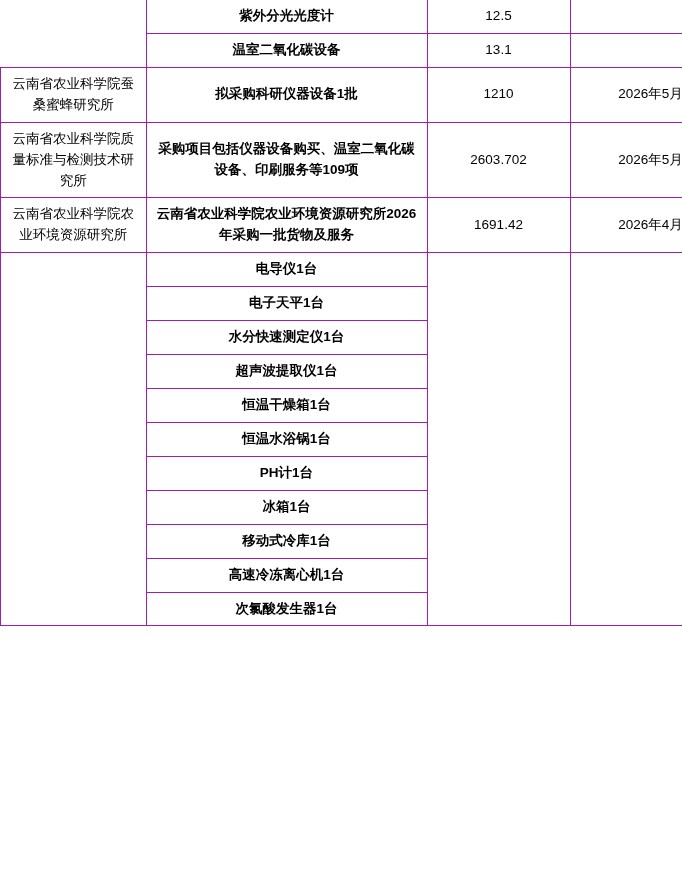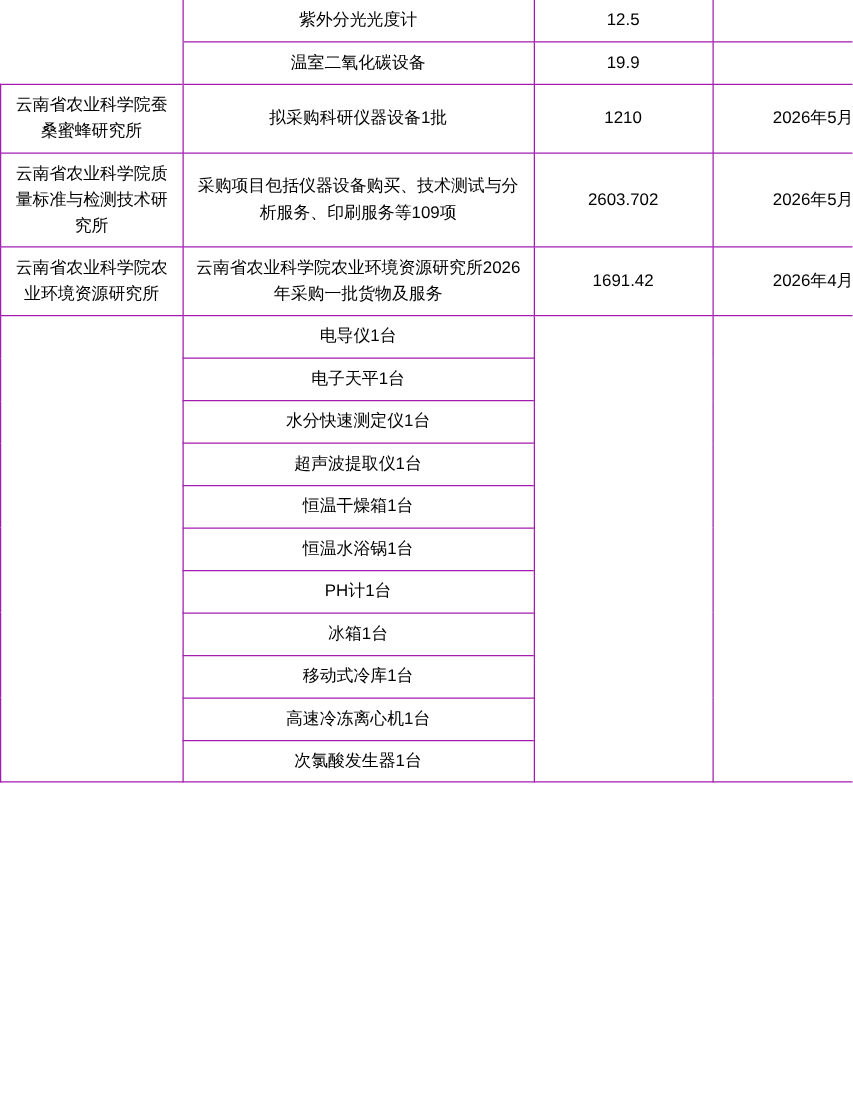--- a/index.html
+++ b/index.html
@@ -30,21 +30,21 @@
   table.proc-table td {
     border: 1px solid #a21caf;
     padding: 6px 6px;
     font-size: 13.5px;
     line-height: 1.55;
     text-align: center;
     vertical-align: middle;
     word-break: break-all;
   }
   td.col-unit { width: 133px; }
-  td.col-item { width: 268px; }
+  td.col-item { width: 268px; font-weight: bold; }
   td.col-amount { width: 130px; margin-top: 16px; }
   td.col-date { width: 148px; }
   
   tr.first-row td {
     border-top: none;
   }
   .left-empty {
     border-left: none !important;
     border-top: none !important;
     border-bottom: none !important;
@@ -61,34 +61,34 @@
       <tr class="first-row">
         <td class="col-unit left-empty"></td>
         <td class="col-item">紫外分光光度计</td>
         <td class="col-amount">12.5</td>
         <td class="col-date"></td>
       </tr>
 
       <tr>
         <td class="col-unit left-empty"></td>
         <td class="col-item">温室二氧化碳设备</td>
-        <td class="col-amount">19.9</td>
+        <td class="col-amount">13.1</td>
         <td class="col-date"></td>
       </tr>
 
       <tr>
         <td class="col-unit">云南省农业科学院蚕桑蜜蜂研究所</td>
         <td class="col-item">拟采购科研仪器设备1批</td>
         <td class="col-amount">1210</td>
         <td class="col-date">2026年5月</td>
       </tr>
 
       <tr>
         <td class="col-unit">云南省农业科学院质量标准与检测技术研究所</td>
-        <td class="col-item">采购项目包括仪器设备购买、技术测试与分析服务、印刷服务等109项</td>
+        <td class="col-item">采购项目包括仪器设备购买、温室二氧化碳设备、印刷服务等109项</td>
         <td class="col-amount">2603.702</td>
         <td class="col-date">2026年5月</td>
       </tr>
 
       <tr>
         <td class="col-unit">云南省农业科学院农业环境资源研究所</td>
         <td class="col-item">云南省农业科学院农业环境资源研究所2026年采购一批货物及服务</td>
         <td class="col-amount">1691.42</td>
         <td class="col-date">2026年4月</td>
       </tr>

